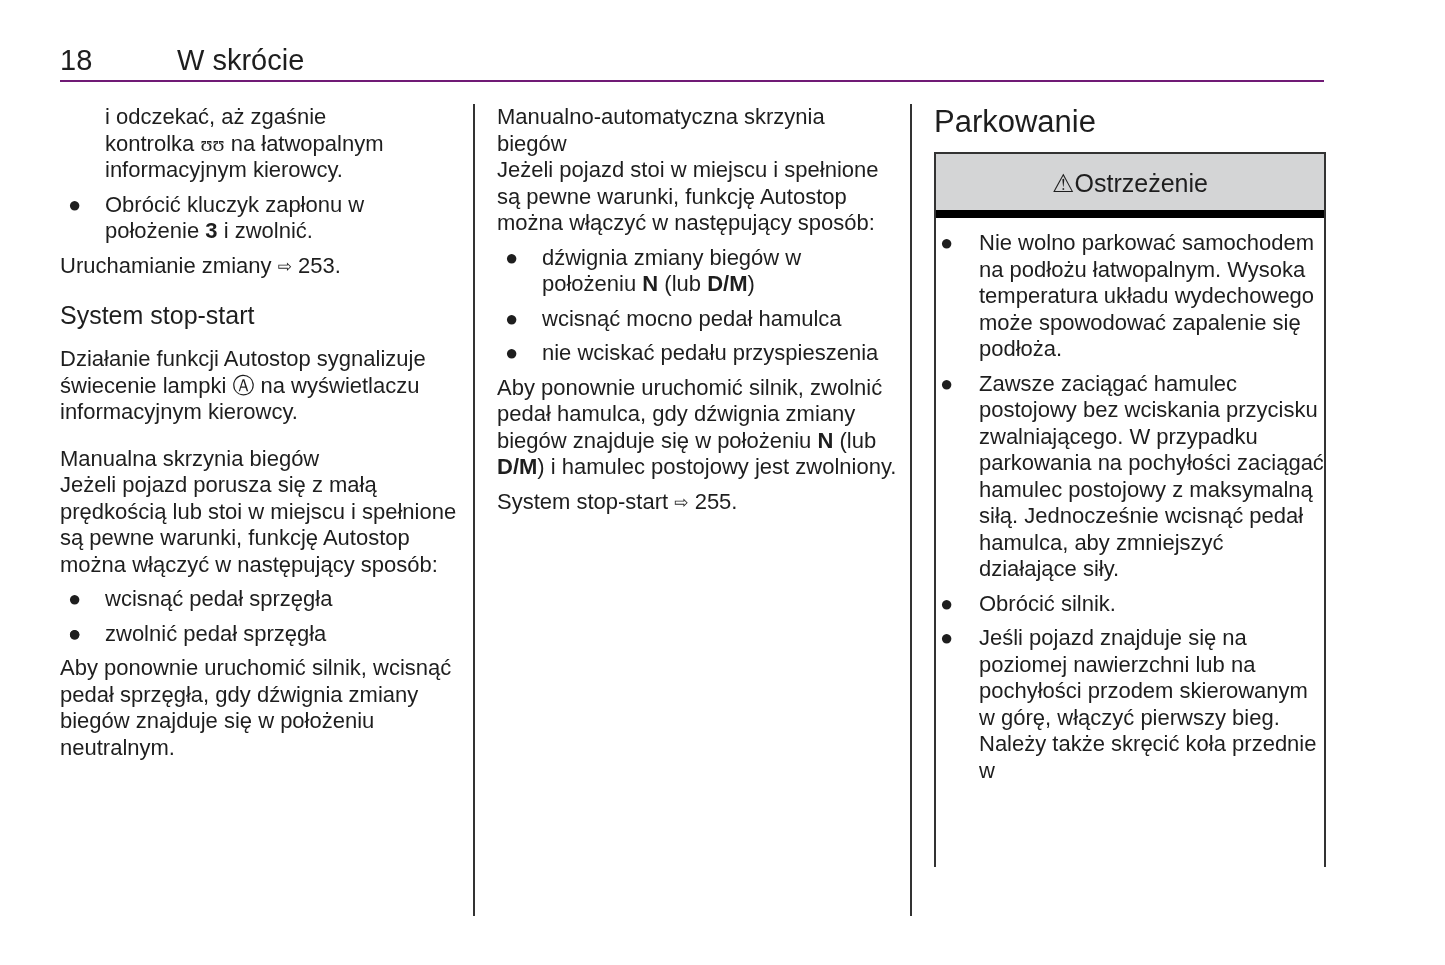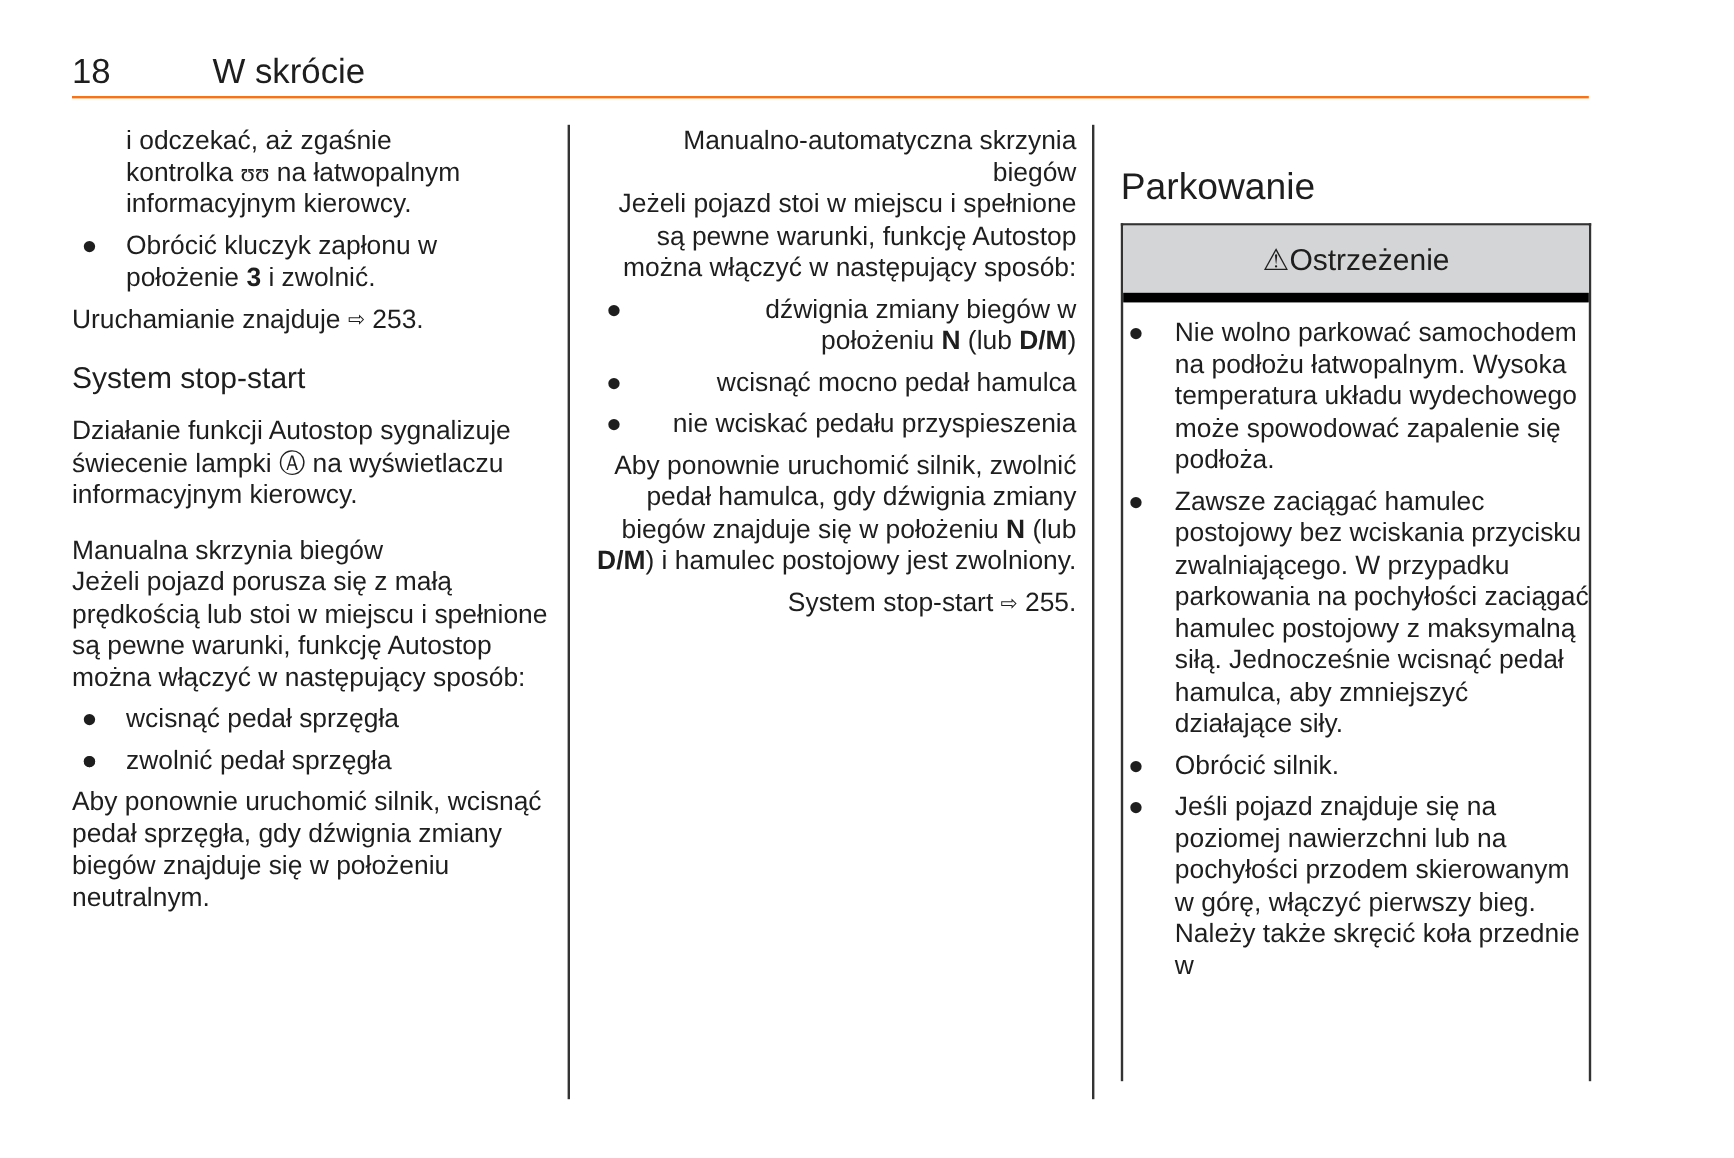--- a/index.html
+++ b/index.html
@@ -1,25 +1,25 @@
 <!DOCTYPE html>
 <html><head>
   <meta charset="utf-8">
   <style>
     html, body { margin: 0; padding: 0; background: #ffffff; }
     body { width: 1445px; height: 965px; position: relative; overflow: hidden;
            font-family: "Liberation Sans", sans-serif; color: #1e1e1e; }
     .header { position: absolute; left: 60px; top: 44px; width: 1264px; height: 36px;
-              border-bottom: 2px solid #f97316; }
+              border-bottom: 2px solid #701a75; }
     .page-num { position: absolute; left: 0; top: 0; font-size: 29px; }
     .section-title { position: absolute; left: 117px; top: 0; font-size: 29px; text-align: right; }
     .col { position: absolute; top: 104px; font-size: 22px; line-height: 26.5px; }
     .col1 { left: 60px; width: 400px; }
-    .col2 { left: 497px; width: 400px; text-align: right; }
-    .col3 { left: 934px; width: 392px; margin-top: 34px; }
+    .col2 { left: 497px; width: 400px; }
+    .col3 { left: 934px; width: 392px; }
     .vrule { position: absolute; top: 104px; width: 1.5px; background: #333; height: 812px; }
     .vr1 { left: 473px; }
     .vr2 { left: 910px; }
     p { margin: 0; }
     .mb8 { margin-bottom: 8px; }
     .indent { padding-left: 45px; }
     ul { list-style: none; margin: 0; padding: 0; }
     li { position: relative; padding-left: 45px; margin-bottom: 8px; }
     li .bullet { position: absolute; left: 8px; top: 0; font-size: 22px; }
     .h2 { font-size: 25px; margin: 20px 0 16px 0; line-height: 30px; }
@@ -52,21 +52,21 @@
     <span>kontrolka </span><span class="glyph">ʊʊ</span><span> na łatwopalnym</span><br>
     <span>informacyjnym kierowcy.</span>
   </p>
   <ul style="margin-top:8px">
     <li>
       <span class="bullet">●</span>
       <span>Obrócić kluczyk zapłonu w położenie </span><b>3</b><span> i zwolnić.</span>
     </li>
   </ul>
   <p>
-    <span>Uruchamianie znajduje </span><span class="ref-icon">⇨</span><span> 253.</span>
+    <span>Uruchamianie zmiany </span><span class="ref-icon">⇨</span><span> 253.</span>
   </p>
   <div class="h2">System stop-start</div>
   <p>
     <span>Działanie funkcji Autostop sygnalizuje świecenie lampki </span><span class="glyph">Ⓐ</span><span> na wyświetlaczu informacyjnym kierowcy.</span>
   </p>
   <p class="h3">Manualna skrzynia biegów</p>
   <p class="mb8">Jeżeli pojazd porusza się z małą prędkością lub stoi w miejscu i spełnione są pewne warunki, funkcję Autostop można włączyć w następujący sposób:</p>
   <ul>
     <li><span class="bullet">●</span><span>wcisnąć pedał sprzęgła</span></li>
     <li><span class="bullet">●</span></li>

